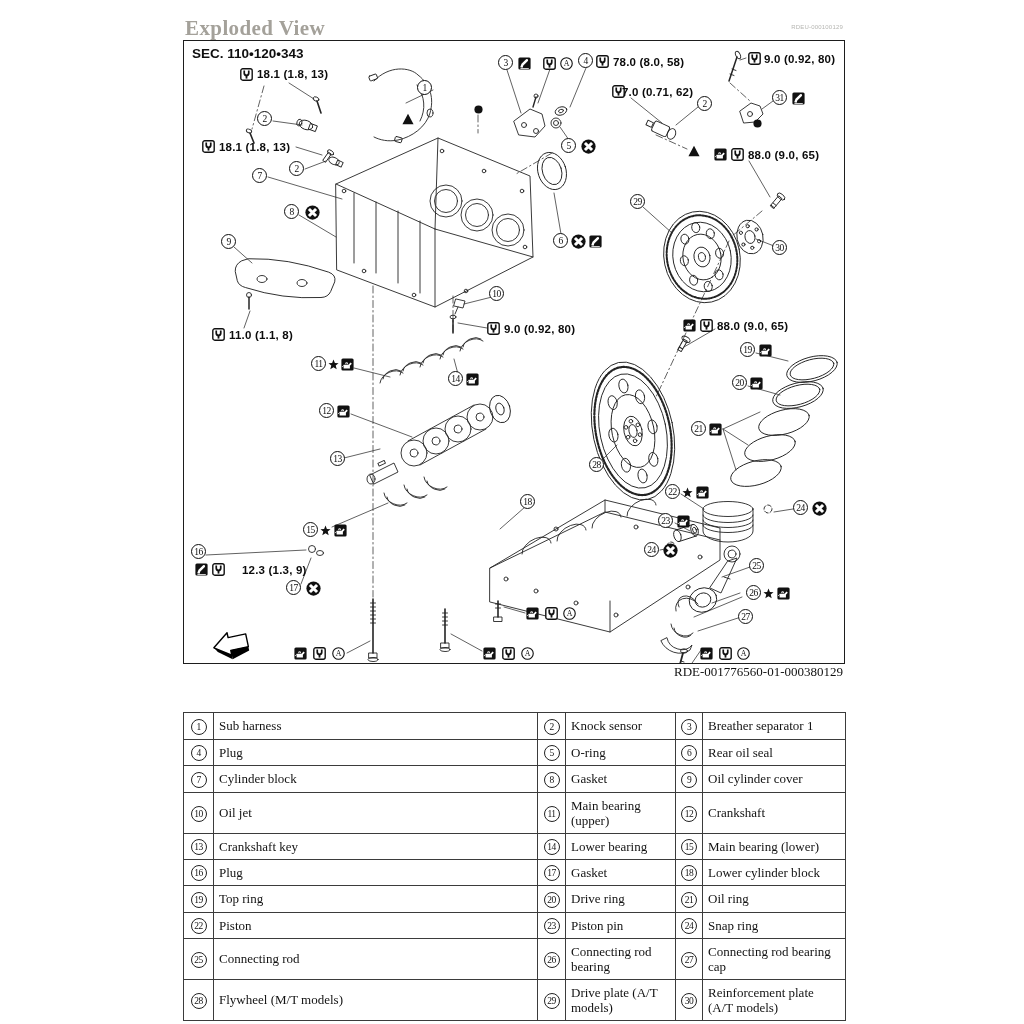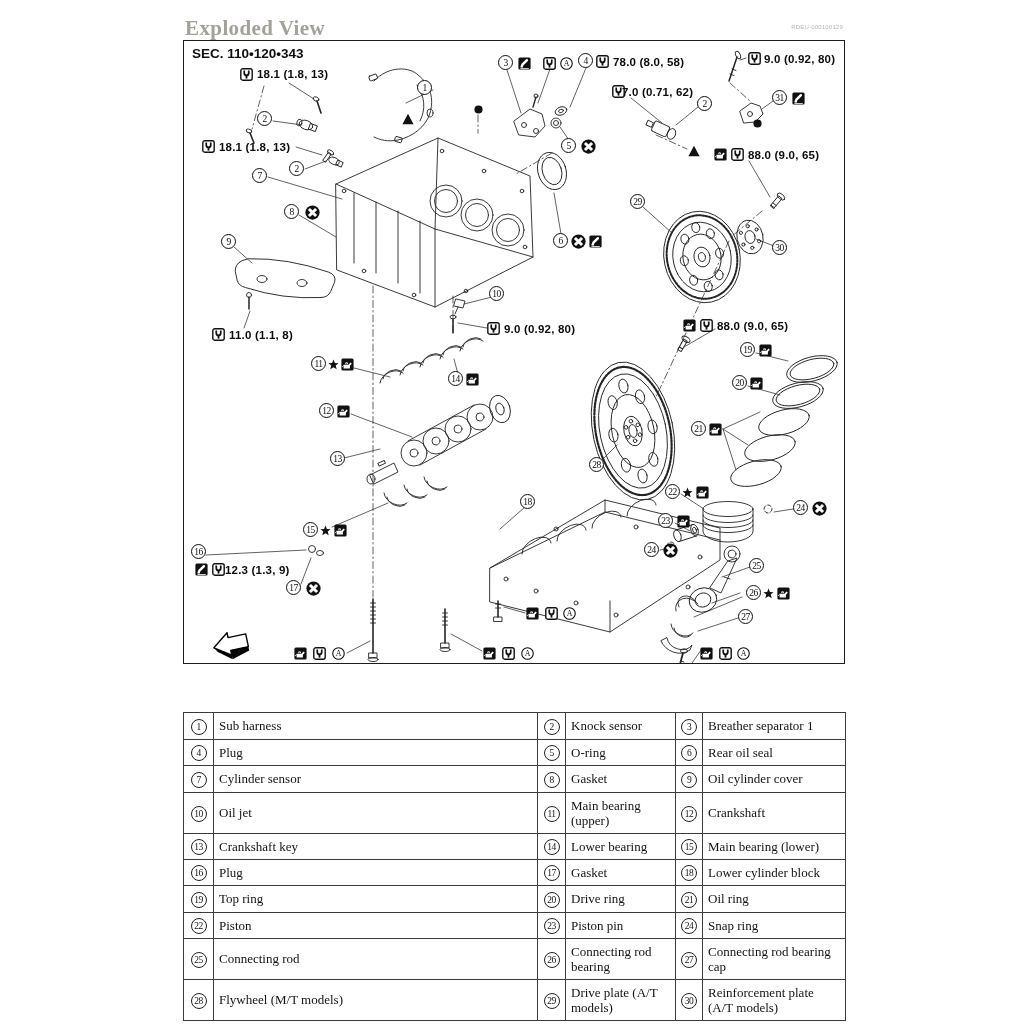--- a/index.html
+++ b/index.html
@@ -579,21 +579,21 @@
             <rect x="2.4" y="11.2" width="8.4" height="0.8" fill="#fff"></rect>
           </svg>
         </span>
         <span class="sym" style="width: 13px; height: 13px; left: 27.5px; top: 521.5px;">
           <svg viewBox="0 0 13 13">
             <rect x="0.8" y="0.8" width="11.4" height="11.4" rx="2" fill="#fff" stroke="#111" stroke-width="1.4"></rect>
             <path d="M3.4,2.6 v2.6 a3.1,3.1 0 0 0 6.2,0 V2.6 H7.9 v2.4 a1.4,1.4 0 0 1 -2.8,0 V2.6 Z" fill="#111"></path>
             <rect x="5.6" y="7.6" width="1.8" height="3" fill="#111"></rect>
           </svg>
         </span>
-        <div class="tlabel" style="left: 41px; top: 529px;">12.3 (1.3, 9)</div>
+        <div class="tlabel" style="left: 58px; top: 529px;">12.3 (1.3, 9)</div>
         <div class="callout" style="left: 102px; top: 539px;">17</div>
         <span class="sym" style="width: 15px; height: 15px; left: 121.5px; top: 539.5px;">
           <svg viewBox="0 0 16 16">
             <circle cx="8" cy="8" r="7.6" fill="#111"></circle>
             <path d="M4.2,4.2 L11.8,11.8 M11.8,4.2 L4.2,11.8" stroke="#fff" stroke-width="3.2" stroke-linecap="butt"></path>
           </svg>
         </span>
         <div class="callout" style="left: 336px; top: 453px;">18</div>
         <div class="callout" style="left: 405px; top: 416px;">28</div>
         <div class="callout" style="left: 556px; top: 301px;">19</div>
@@ -756,20 +756,21 @@
         </span>
         <span class="sym" style="width: 13px; height: 13px; left: 378.5px; top: 565.5px;">
           <svg viewBox="0 0 14 14">
             <circle cx="7" cy="7" r="6.2" fill="#fff" stroke="#111" stroke-width="1.2"></circle>
             <text x="7" y="10" text-anchor="middle" font-size="8.5" font-family="Liberation Serif, serif" fill="#111">A</text>
           </svg>
         </span>
       </div>
   </div>
 
+  <div class="fig-code">RDE-001776560-01-000380129</div>
 
   <table class="parts-table">
     <colgroup>
       <col style="width:30px">
         <col style="width:324px">
         <col style="width:28px">
       <col style="width:110px">
         <col style="width:27px">
         <col style="width:143px">
     </colgroup>
@@ -785,21 +786,21 @@
         <tr style="height: 26px;">
           <td class="num"><span class="circ">4</span></td>
           <td class="lbl">Plug</td>
           <td class="num"><span class="circ">5</span></td>
           <td class="lbl">O-ring</td>
           <td class="num"><span class="circ">6</span></td>
           <td class="lbl">Rear oil seal</td>
         </tr>
         <tr style="height: 27px;">
           <td class="num"><span class="circ">7</span></td>
-          <td class="lbl">Cylinder sensor</td>
+          <td class="lbl">Cylinder block</td>
           <td class="num"><span class="circ">8</span></td>
           <td class="lbl">Gasket</td>
           <td class="num"><span class="circ">9</span></td>
           <td class="lbl">Oil cylinder cover</td>
         </tr>
         <tr style="height: 41px;">
           <td class="num"><span class="circ">10</span></td>
           <td class="lbl">Oil jet</td>
           <td class="num"><span class="circ">11</span></td>
           <td class="lbl">Main bearing (upper)</td>

